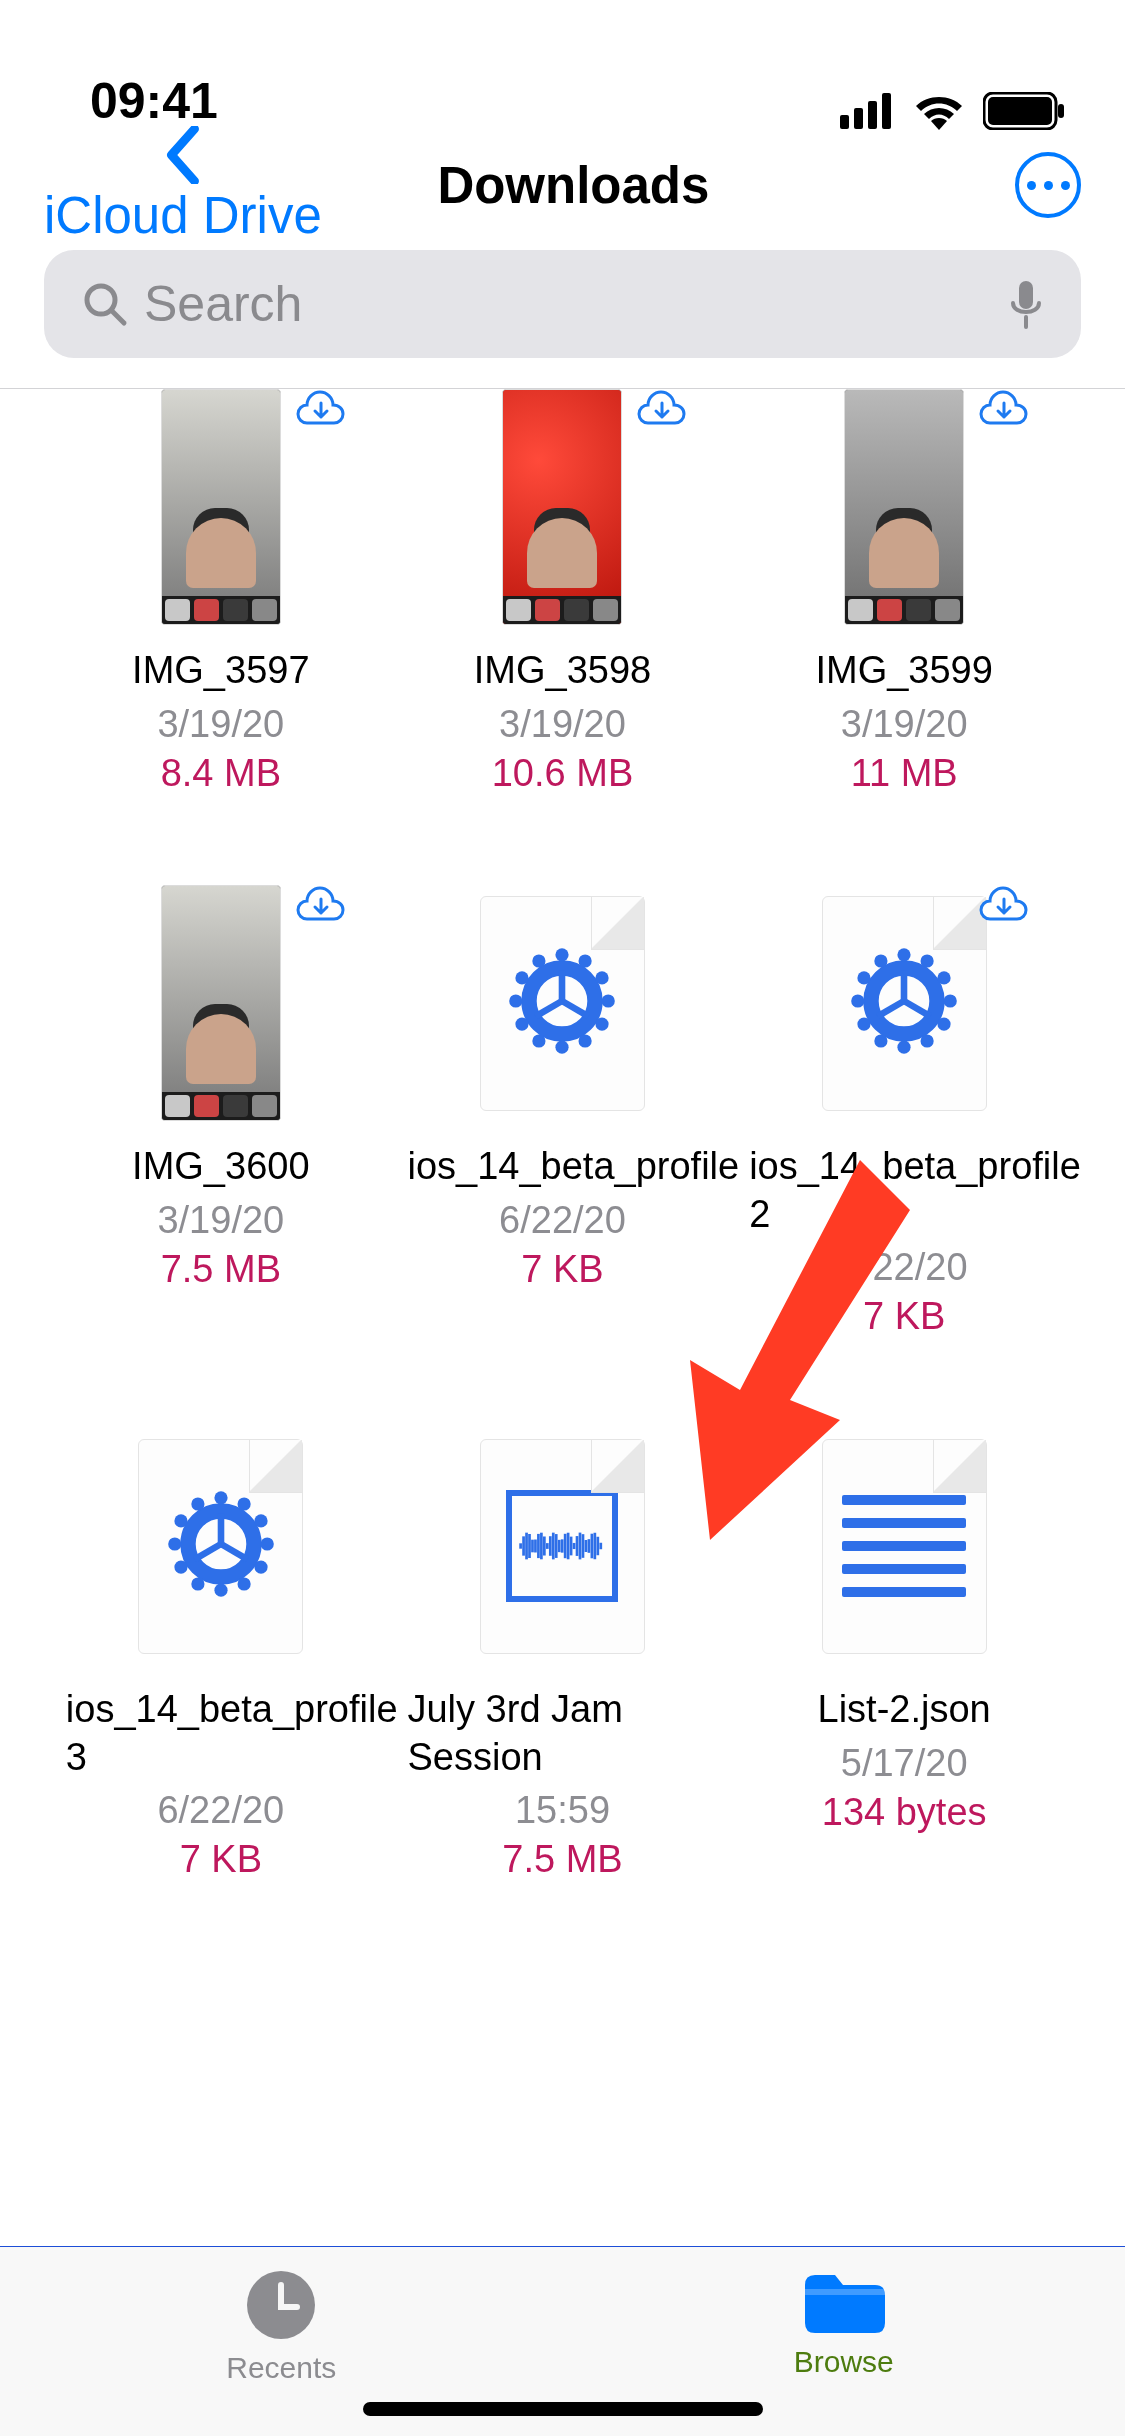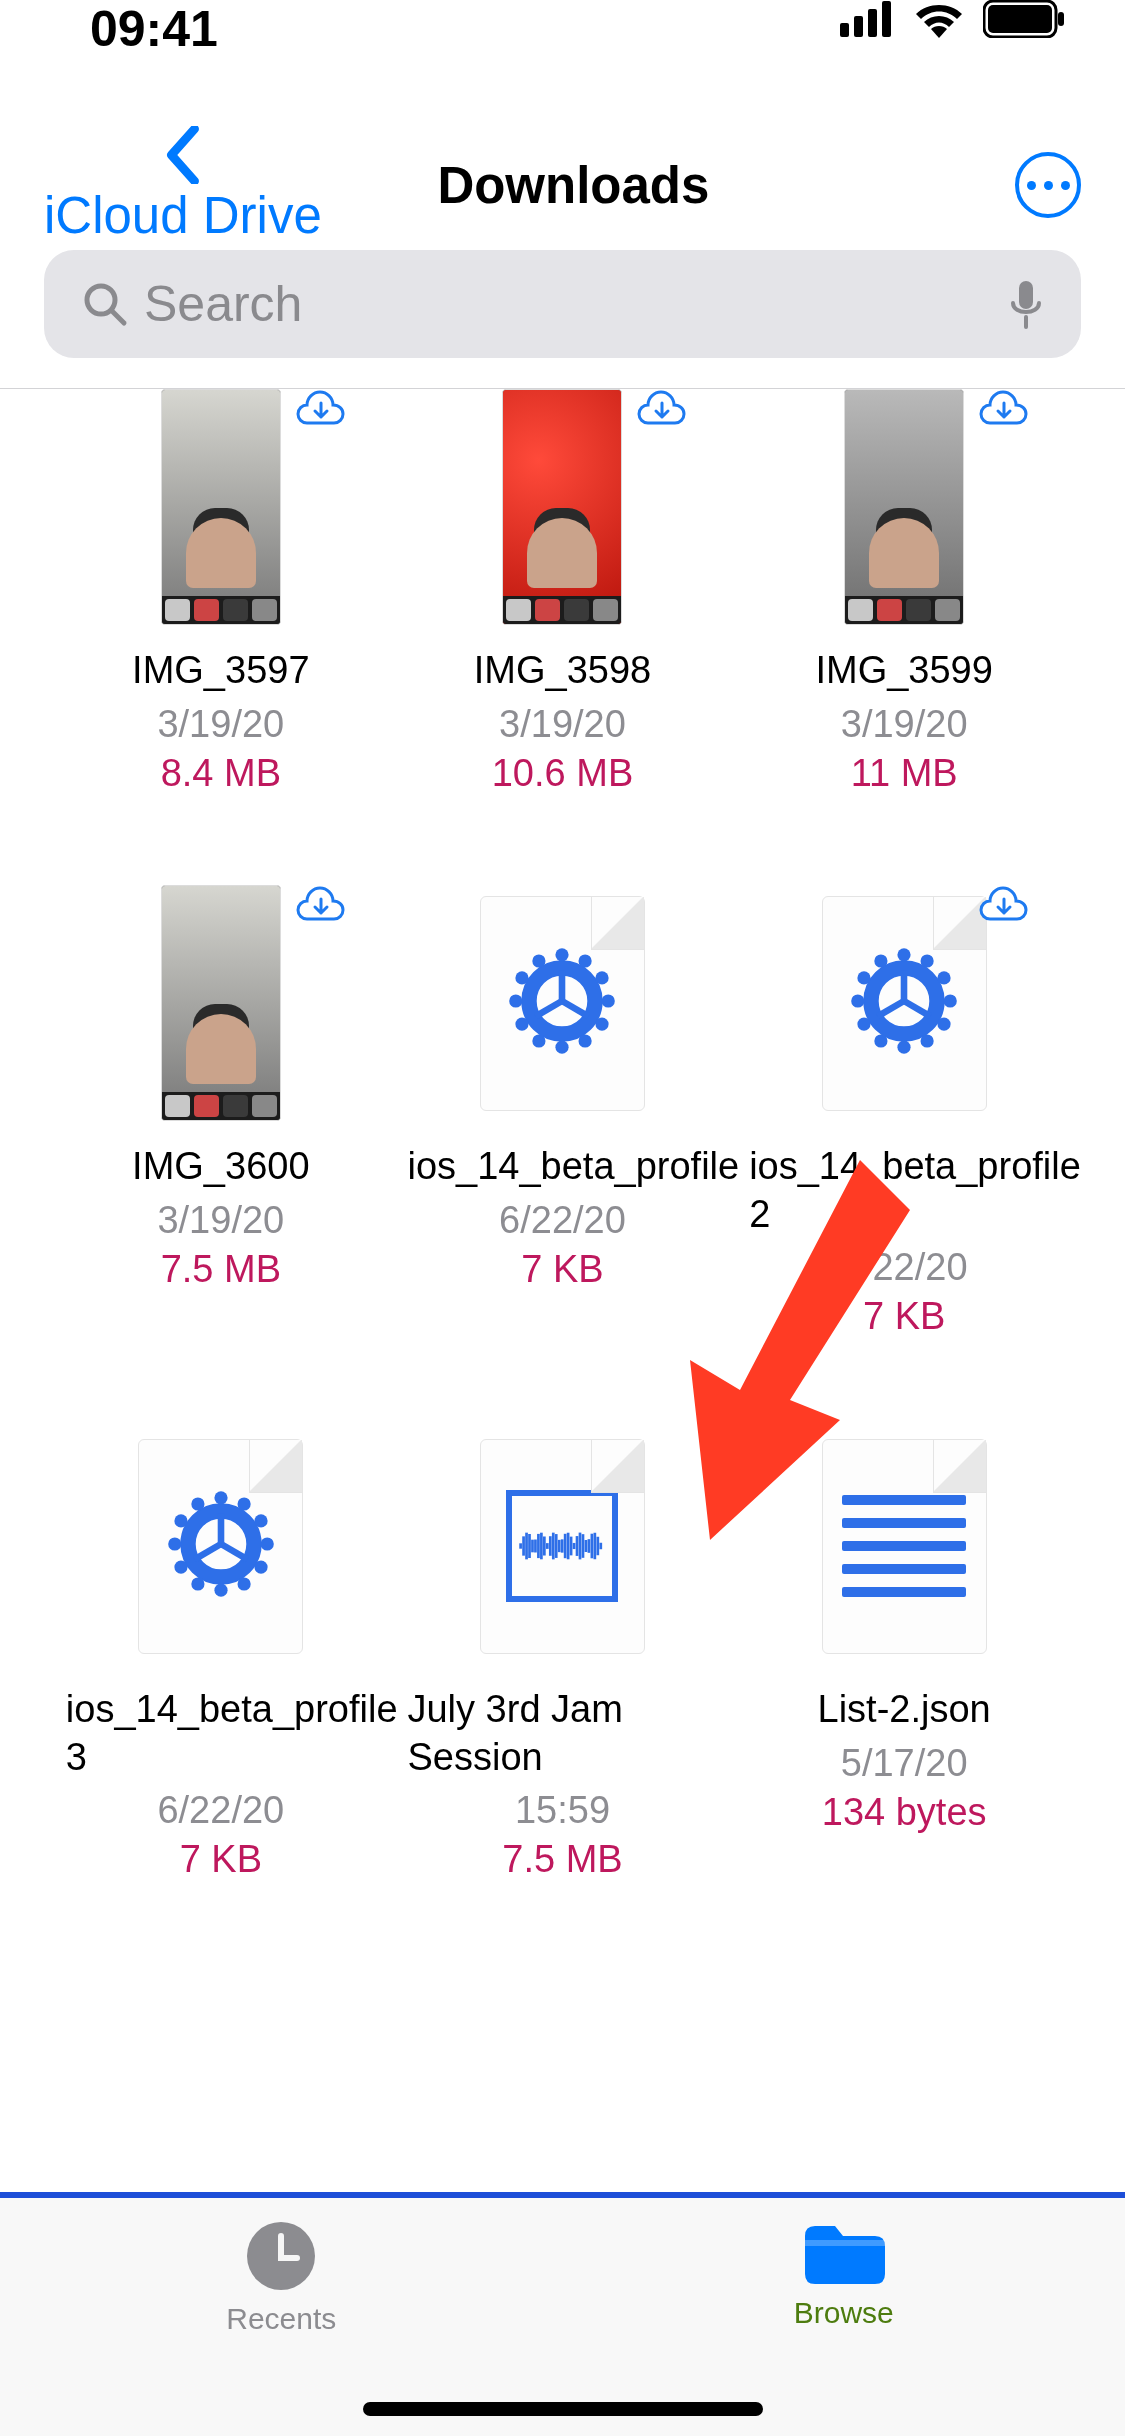--- a/index.html
+++ b/index.html
@@ -5,21 +5,21 @@
 * { margin:0; padding:0; box-sizing:border-box; -webkit-font-smoothing:antialiased; }
 body {
   width:1125px; height:2436px;
   font-family:-apple-system,"SF Pro Text","Helvetica Neue",Arial,sans-serif;
   background:#ffffff;
   position:relative; overflow:hidden;
 }
 
 
 .status-bar{
-  height:130px; display:flex; justify-content:space-between; align-items:flex-start;
+  height:130px; display:flex; justify-content:space-between; align-items:flex-end;
   padding:0 60px 0 90px; font-size:50px; font-weight:600;
 }
 .status-bar .right{ display:flex; align-items:center; gap:18px; }
 .status-bar svg{ display:block; }
 
 
 .nav-header{
   height:110px; display:flex; align-items:center; padding:0 44px;
 }
 .back-btn{ display:flex; align-items:center; color:#007aff; font-size:51px; font-weight:400; gap:2px;flex-direction:column;}
@@ -108,23 +108,23 @@
 .file-date{ font-size:38px;color:#8d8d92;margin-top:8px;}
 .file-size{ font-size:38px;color:#be185d;margin-top:6px;}
 
 
 .arrow-annot{
   position:absolute; left:650px; top:1160px; pointer-events:none;
 }
 
 
 .tabbar{
-  position:absolute;left:0;right:0;bottom:0;height:244px;
+  position:absolute;left:0;right:0;bottom:0;height:190px;
   background:rgba(248,248,248,.94);
-  border-top:6px solid #1d4ed8;
+  border-top:1px solid #1d4ed8;
   display:flex;
 }
 .tab{flex:1;display:flex;flex-direction:column;align-items:center;justify-content:flex-start;padding-top:22px;gap:10px;}
 .tab-label{font-size:30px;}
 .tab.inactive .tab-label{color:#8c8c90;}
 .tab.active .tab-label{color:#4d7c0f;font-weight:500;}
 
 
 .home-ind{
   position:absolute;bottom:20px;left:50%;transform:translateX(-50%);

